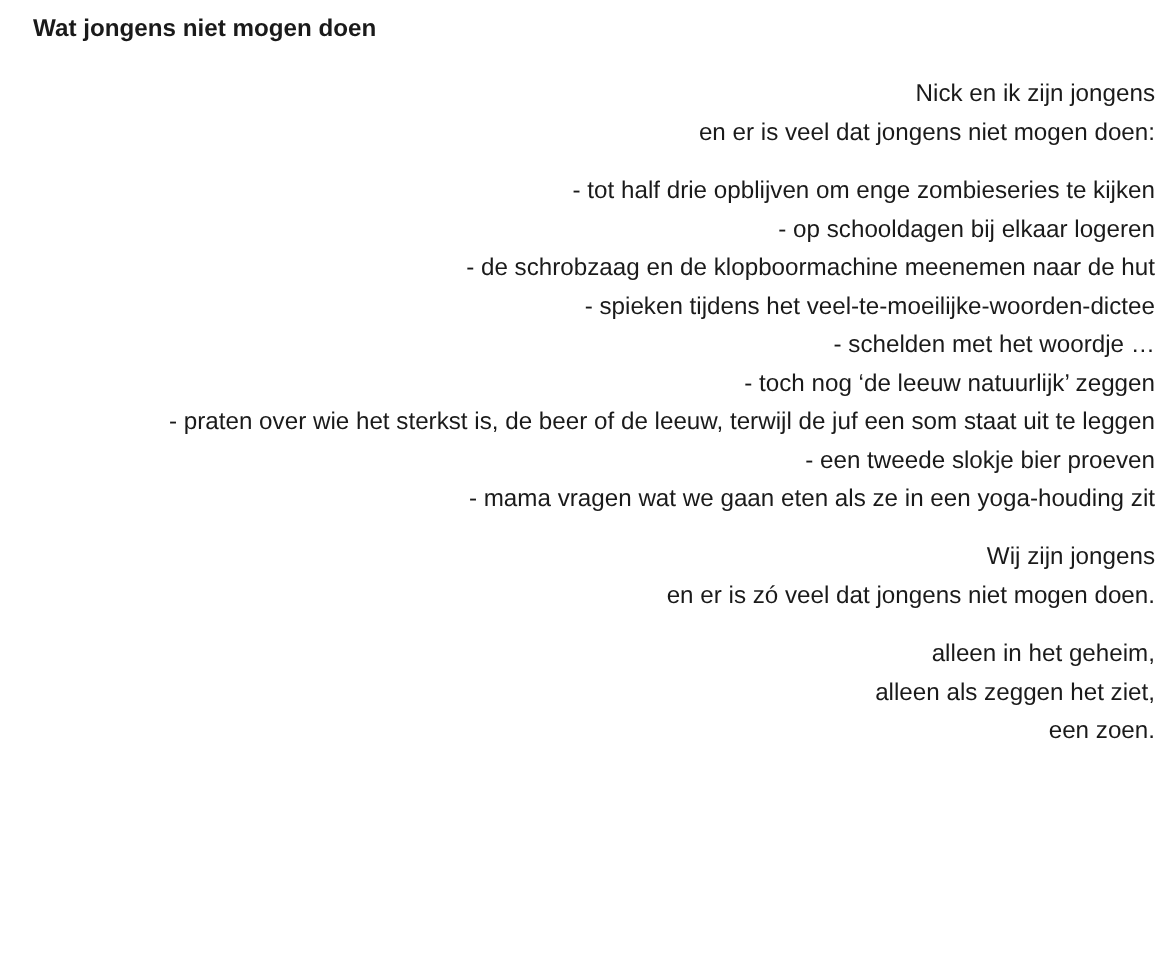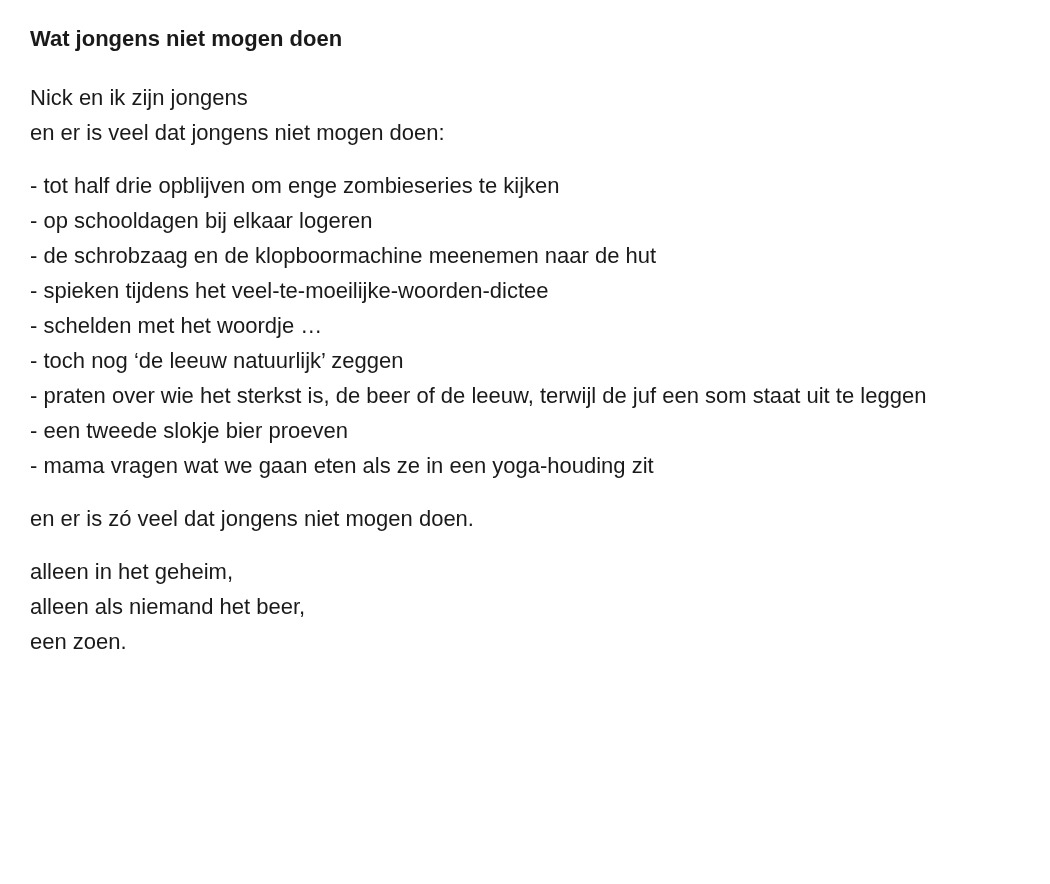--- a/index.html
+++ b/index.html
@@ -10,31 +10,32 @@
   body {
     width: 1050px;
     height: 884px;
     font-family: "Liberation Sans", sans-serif;
     font-size: 22px;
     line-height: 35px;
     color: #1a1a1a;
     overflow: hidden;
   }
   .poem {
-    padding: 21px 0 0 30px;
+    padding: 8px 0 0 30px;
   }
   .poem-line {
     white-space: nowrap;
   }
   .poem-title {
     font-weight: 700;
     margin-bottom: 24px;
   }
   .stanza {
     margin-bottom: 18px;
+    text-align: right;
   }
   .stanza:last-child {
     margin-bottom: 0;
   }
 </style>
 </head>
 <body>
 
 <div class="poem">
 
@@ -51,22 +52,23 @@
     <div class="poem-line">- de schrobzaag en de klopboormachine meenemen naar de hut</div>
     <div class="poem-line">- spieken tijdens het veel-te-moeilijke-woorden-dictee</div>
     <div class="poem-line">- schelden met het woordje …</div>
     <div class="poem-line">- toch nog ‘de leeuw natuurlijk’ zeggen</div>
     <div class="poem-line">- praten over wie het sterkst is, de beer of de leeuw, terwijl de juf een som staat uit te leggen</div>
     <div class="poem-line">- een tweede slokje bier proeven</div>
     <div class="poem-line">- mama vragen wat we gaan eten als ze in een yoga-houding zit</div>
   </div>
 
   <div class="stanza">
+    <div class="poem-line">Wij zijn jongens</div>
     <div class="poem-line">en er is zó veel dat jongens niet mogen doen.</div>
   </div>
 
   <div class="stanza">
     <div class="poem-line">alleen in het geheim,</div>
-    <div class="poem-line">alleen als niemand het beer,</div>
+    <div class="poem-line">alleen als zeggen het ziet,</div>
     <div class="poem-line">een zoen.</div>
   </div>
 
 </div>
 
 </body></html>

